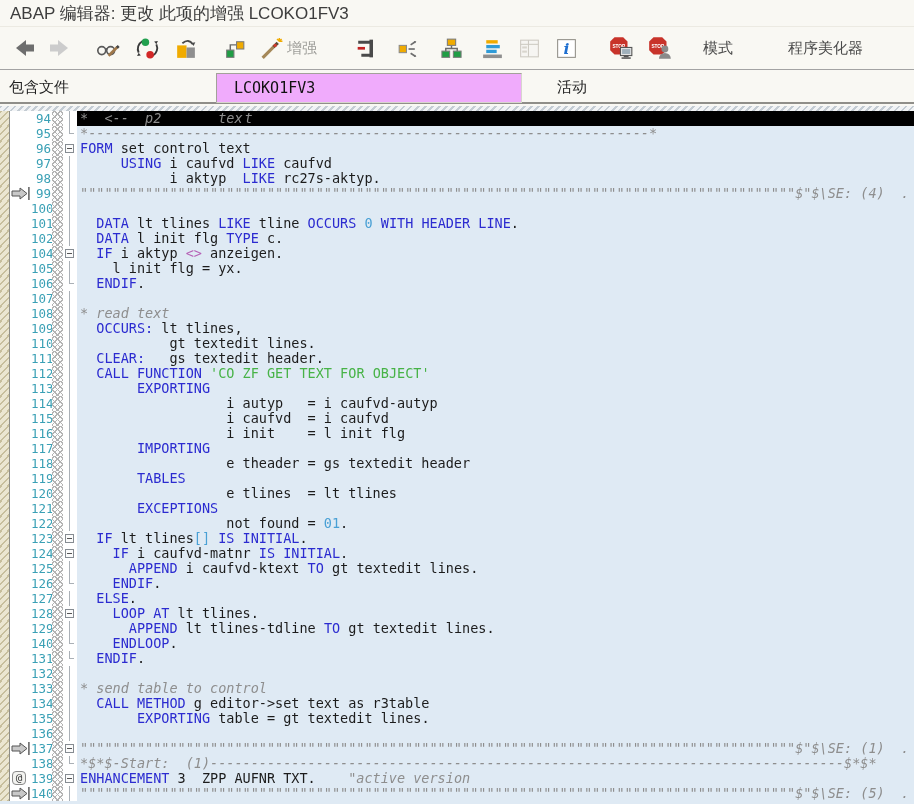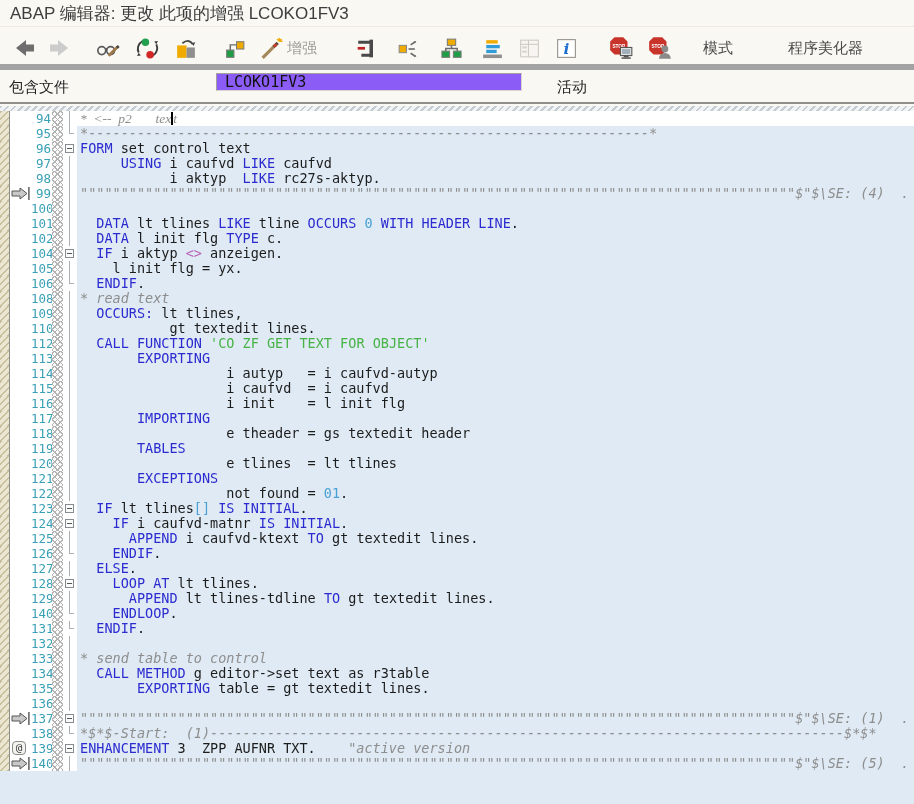--- a/index.html
+++ b/index.html
@@ -10,32 +10,32 @@
   }
   
   .titlebar {
     height:27px; display:flex; align-items:center; padding-left:10px;
     font-size:17px; color:#3d3d3d; background:#f9f8f3;
     border-bottom:1px solid #eceae2; white-space:nowrap;
   }
   
   .toolbar {
     height:43px; position:relative; background:#f9f8f3;
-    border-bottom:6px solid #a3a3a3;
+    border-bottom:1px solid #a3a3a3;
   }
   .tb-icon { position:absolute; top:8px; width:26px; height:26px; display:flex; align-items:center; justify-content:center; }
   .tb-text { position:absolute; top:12px; font-size:15px; color:#4a4a4a; white-space:nowrap; }
   .tb-text.dim { color:#9c9c98; }
   
   .fields { height:34px; position:relative; background:#f9f8f3; border-bottom:2px solid #8f8e89; }
   .fields .lbl { position:absolute; left:9px; top:8px; font-size:15px; color:#1e1e1e; }
   .fields input {
-    position:absolute; left:216px; top:3px; width:306px; height:18px;
-    background:#8b5cf6; border:1px solid #a3a19a; border-bottom-color:#d7d5cd; border-right-color:#d7d5cd;
-    font-family:"DejaVu Sans Mono", monospace; font-size:15px; color:#111; padding:1px 8px;
+    position:absolute; left:216px; top:3px; width:306px; height:30px;
+    background:#f0abfc; border:1px solid #a3a19a; border-bottom-color:#d7d5cd; border-right-color:#d7d5cd;
+    font-family:"DejaVu Sans Mono", monospace; font-size:15px; color:#111; padding:1px 17px;
   }
   .fields .status { position:absolute; left:557px; top:8px; font-size:15px; color:#1e1e1e; }
   
   .editor { position:absolute; top:106px; left:0; right:0; bottom:0; background:#dfeaf4; overflow:hidden; }
   .tophatch { height:5px; background:repeating-linear-gradient(135deg,#c4ccd3 0 2px,#f1f3f5 2px 5px); }
   .row { display:flex; height:15px; line-height:15px; }
   .cell-strip {
     width:10px; flex:none; border-right:1px solid #8f8e88;
     background:#ebe6d1;
     background-image:repeating-linear-gradient(135deg, rgba(170,158,114,.55) 0 2px, rgba(0,0,0,0) 2px 5px);
@@ -60,21 +60,21 @@
   }
   .cell-fold { width:14px; flex:none; background:#fff; position:relative; }
   .fold-line { position:absolute; left:6px; top:0; bottom:0; width:1px; background:#aab0b6; }
   .fold-end  { position:absolute; left:6px; top:0; height:8px; width:5px; border-left:1px solid #aab0b6; border-bottom:1px solid #aab0b6; }
   .fold-box  { position:absolute; left:2px; top:3px; width:9px; height:9px; border:1px solid #868c92; background:#fbfbfb; }
   .fold-box i { position:absolute; left:1px; top:3px; width:5px; height:1px; background:#555; }
   .cell-code {
     flex:1; padding-left:3px; white-space:pre; overflow:hidden;
     font-family:"DejaVu Sans Mono", monospace; font-size:13.5px; color:#1c1c1c;
   }
-  .row.hl .cell-code { background:#ffffff;font-family:Liberation Serif, serif; }
+  .row.hl .cell-code { background:#000000; }
   .cell-code .kw { color:#2b2bd0; }
   .cell-code .cm { color:#8e8e8e; font-style:italic; }
   .cell-code .st { color:#47b347; }
   .cell-code .nm { color:#49a0d5; }
   .cell-code .op { color:#b55fb5; }
   .cell-code .tx { color:#1c1c1c; }
   .cursor { display:inline-block; width:2px; height:13px; background:#000; vertical-align:-2px; }
 </style>
 </head>
 <body>
@@ -339,20 +339,30 @@
         <div class="cell-num">106</div>
         <div class="cell-hatch"></div>
         <div class="cell-fold">
           <div class="fold-end"></div>
         </div>
         <div class="cell-code"><span class="tx">  </span><span class="kw">ENDIF</span><span class="tx">.</span></div>
       </div>
       <div class="row">
         <div class="cell-strip"></div>
         <div class="cell-margin"></div>
+        <div class="cell-num">107</div>
+        <div class="cell-hatch"></div>
+        <div class="cell-fold">
+          <div class="fold-line"></div>
+        </div>
+        <div class="cell-code"></div>
+      </div>
+      <div class="row">
+        <div class="cell-strip"></div>
+        <div class="cell-margin"></div>
         <div class="cell-num">108</div>
         <div class="cell-hatch"></div>
         <div class="cell-fold">
           <div class="fold-line"></div>
         </div>
         <div class="cell-code"><span class="cm">* read text</span></div>
       </div>
       <div class="row">
         <div class="cell-strip"></div>
         <div class="cell-margin"></div>
@@ -365,20 +375,30 @@
       </div>
       <div class="row">
         <div class="cell-strip"></div>
         <div class="cell-margin"></div>
         <div class="cell-num">110</div>
         <div class="cell-hatch"></div>
         <div class="cell-fold">
           <div class="fold-line"></div>
         </div>
         <div class="cell-code"><span class="tx">           gt_textedit_lines.</span></div>
+      </div>
+      <div class="row">
+        <div class="cell-strip"></div>
+        <div class="cell-margin"></div>
+        <div class="cell-num">111</div>
+        <div class="cell-hatch"></div>
+        <div class="cell-fold">
+          <div class="fold-line"></div>
+        </div>
+        <div class="cell-code"><span class="tx">  </span><span class="kw">CLEAR:</span><span class="tx">   gs_textedit_header.</span></div>
       </div>
       <div class="row">
         <div class="cell-strip"></div>
         <div class="cell-margin"></div>
         <div class="cell-num">112</div>
         <div class="cell-hatch"></div>
         <div class="cell-fold">
           <div class="fold-line"></div>
         </div>
         <div class="cell-code"><span class="tx">  </span><span class="kw">CALL FUNCTION</span><span class="tx"> </span><span class="st">'CO_ZF_GET_TEXT_FOR_OBJECT'</span></div>

